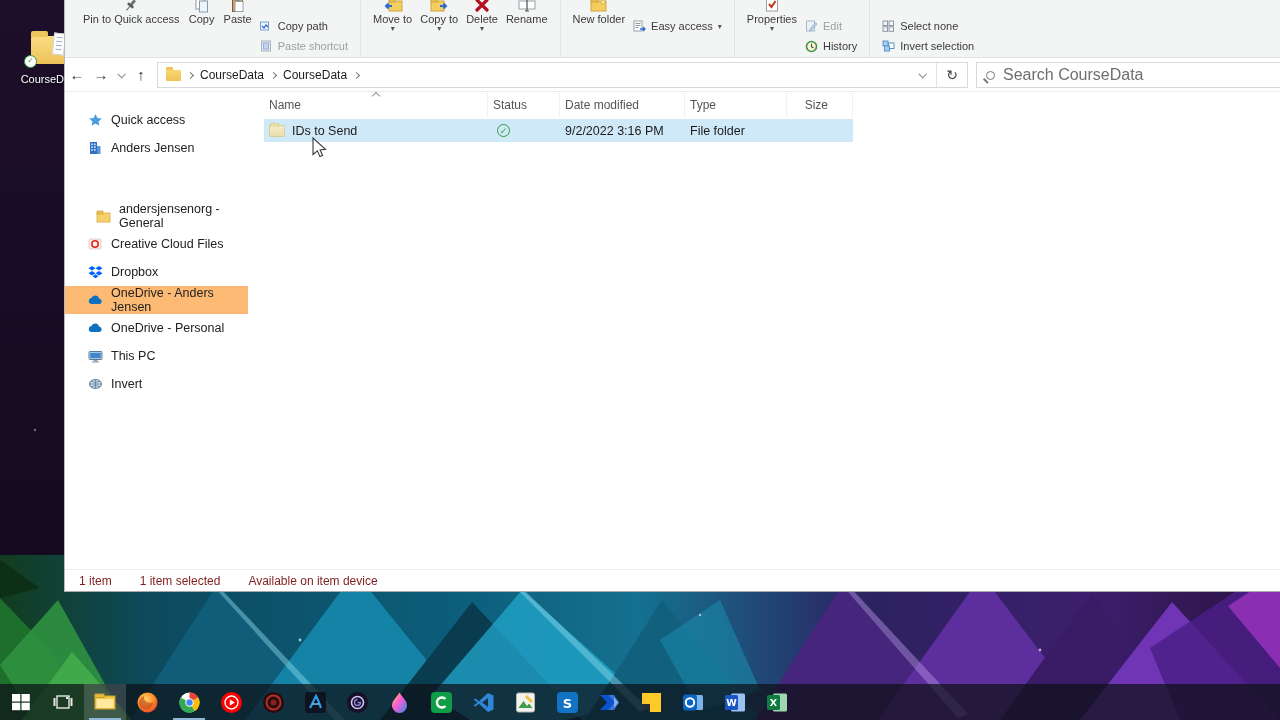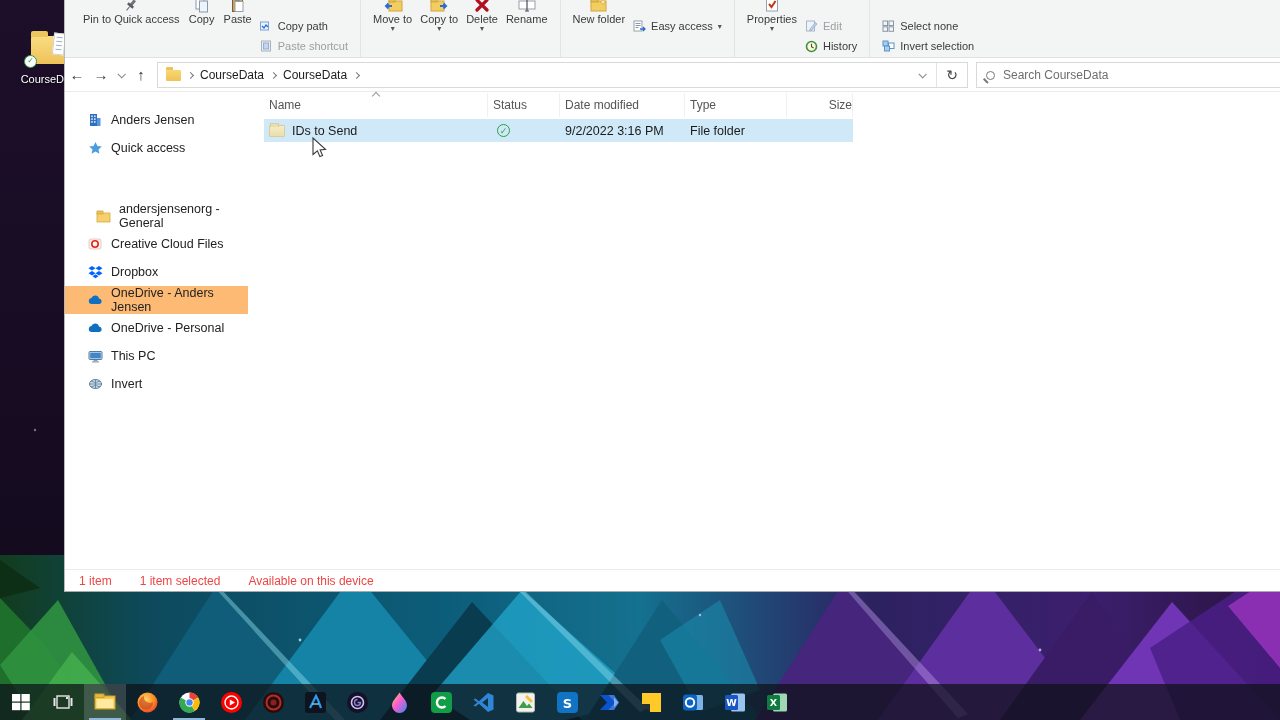--- a/index.html
+++ b/index.html
@@ -42,55 +42,55 @@
   .crumbs { flex:1; display:flex; align-items:center; gap:7px; padding-left:8px; font-size:12px; color:#1c1c1c; }
   .crumb-chev { width:5px; height:5px; border-right:1.3px solid #777; border-bottom:1.3px solid #777; transform:rotate(-45deg); }
   .mini-folder { position:relative; width:15px; height:11px; background:linear-gradient(#f8d873,#efc257); border-radius:1px; }
   .mini-folder::before { content:""; position:absolute; top:-3px; left:0; width:7px; height:3px; background:#efc257; border-radius:1px 1px 0 0; }
   .addr-sep { width:1px; height:100%; background:#e3e3e3; }
   .addr-dd { width:28px; height:100%; display:flex; align-items:center; justify-content:center; background:none; border:0; }
   .refresh-btn { width:30px; height:100%; display:flex; align-items:center; justify-content:center; font-size:14px; color:#444; background:none; border:0; }
   .search-box { position:absolute; left:911px; top:4px; width:310px; height:26px; border:1px solid #d9d9d9; background:#fff; display:flex; align-items:center; padding-left:9px; gap:8px; }
   .mag { position:relative; width:9px; height:9px; border:1.4px solid #777; border-radius:50%; flex:none; }
   .mag::after { content:""; position:absolute; left:-4px; top:8px; width:6px; height:1.5px; background:#777; transform:rotate(45deg); }
-  .search-box input { border:0; outline:none; font-size:12px; color:#333; width:220px; font-family:inherit; background:transparent; }
+  .search-box input { border:0; outline:none; font-size:16px; color:#333; width:220px; font-family:inherit; background:transparent; }
   .search-box input::placeholder { color:#6e6e6e; }
 
   
   .main { position:absolute; top:93px; left:0; right:0; bottom:22px; display:flex; }
   .sidebar { width:183px; padding-top:13px; flex:none; }
   .sb-item { display:flex; align-items:center; gap:8px; height:28px; padding-left:22px; font-size:12.5px; color:#222; cursor:default; }
   .sb-item.indent { padding-left:30px;margin-top:40px; }
   .sb-item.selected { background:#fdba74; }
   .sb-ic { width:16px; height:16px; flex:none; display:flex; align-items:center; justify-content:center; }
 
   .filepane { flex:1; position:relative; padding-left:16px; }
   .cols { display:flex; height:24px; align-items:center; font-size:12px; color:#555; }
   .colh { position:relative; height:100%; display:flex; align-items:center; padding-left:5px; border-right:1px solid #f0f0f0; }
   .colh.c-name { width:224px; }
   .colh.c-status { width:72px; }
   .colh.c-date { width:125px; }
   .colh.c-type { width:102px; }
-  .colh.c-size { width:66px; justify-content:flex-end; padding-right:0; }
+  .colh.c-size { width:66px; justify-content:flex-end; padding-right:24px; }
   .sortchev { position:absolute; top:0; left:50%; width:6px; height:6px; border-left:1.2px solid #999; border-top:1.2px solid #999; transform:translateX(-50%) rotate(45deg); }
 
   .frow { display:flex; align-items:center; height:23px; width:589px; margin-top:2px; background:#cfe9f9; font-size:12.5px; color:#1b1b1b; }
   .fcell { display:flex; align-items:center; height:100%; padding-left:5px; }
   .f-name { width:224px; gap:7px; }
   .f-status { width:72px; padding-left:9px; }
   .f-date { width:125px; }
   .f-type { width:102px; }
   .f-size { width:66px; }
   .row-folder { position:relative; width:16px; height:12px; background:linear-gradient(#f4eccb,#eadfa9); border:1px solid #d9cd9a; border-radius:1px; }
   .row-folder::before { content:""; position:absolute; top:-3px; left:0; width:7px; height:3px; background:#eadfa9; border:1px solid #d9cd9a; border-bottom:0; border-radius:1px 1px 0 0; }
   .sync-ok { width:13px; height:13px; border:1.4px solid #2e9e3e; border-radius:50%; color:#2e9e3e; font-size:9px; display:flex; align-items:center; justify-content:center; }
   .sync-ok::after { content:"✓"; }
 
   
-  .statusbar { position:absolute; left:0; right:0; bottom:0; height:22px; border-top:1px solid #ebebeb; display:flex; align-items:center; gap:28px; padding-left:14px; font-size:12px; color:#ef4444; background:#fff; }
+  .statusbar { position:absolute; left:0; right:0; bottom:0; height:22px; border-top:1px solid #ebebeb; display:flex; align-items:center; gap:28px; padding-left:14px; font-size:12px; color:#7f1d1d; background:#fff; }
 
   
   .taskbar { position:absolute; left:0; bottom:0; width:1280px; height:36px; background:rgba(14,16,24,0.72); z-index:3; display:flex; align-items:center; }
   .tslot { position:relative; width:42px; height:36px; display:flex; align-items:center; justify-content:center; }
   .tslot.active { background:rgba(255,255,255,0.16); }
   .tslot .runline { position:absolute; bottom:0; left:5px; right:5px; height:2.5px; background:#8fb8d8; }
   .tslot svg { display:block; }
 
   
   .cursor { position:absolute; left:312px; top:137px; z-index:6; }
@@ -362,42 +362,42 @@
         <span class="mag"></span>
         <input type="text" placeholder="Search CourseData" style="">
       </div>
     </div>
 
     <div class="main">
 
       <div class="sidebar">
         <div class="sb-item">
           <span class="sb-ic">
+              <svg width="15" height="15">
+                <path d="M7.5 1 l1.9 4 l4.4 .5 l-3.3 3 l.9 4.3 l-3.9 -2.2 l-3.9 2.2 l.9 -4.3 l-3.3 -3 l4.4 -.5 z" fill="#4a9de0"></path>
+              </svg>
+            </span>
+          <span>Quick access</span>
+        </div>
+        <div class="sb-item">
+          <span class="sb-ic">
               <svg width="14" height="14">
                 <rect x="2" y="1" width="7" height="12" fill="#2f6fc4"></rect>
                 <rect x="9" y="5" width="3.5" height="8" fill="#5a95dd"></rect>
                 <g fill="#dce9f8">
                   <rect x="3.2" y="2.5" width="1.6" height="1.6"></rect>
                   <rect x="6" y="2.5" width="1.6" height="1.6"></rect>
                   <rect x="3.2" y="5.3" width="1.6" height="1.6"></rect>
                   <rect x="6" y="5.3" width="1.6" height="1.6"></rect>
                   <rect x="3.2" y="8.1" width="1.6" height="1.6"></rect>
                   <rect x="6" y="8.1" width="1.6" height="1.6"></rect>
                 </g>
               </svg>
             </span>
           <span>Anders Jensen</span>
-        </div>
-        <div class="sb-item">
-          <span class="sb-ic">
-              <svg width="15" height="15">
-                <path d="M7.5 1 l1.9 4 l4.4 .5 l-3.3 3 l.9 4.3 l-3.9 -2.2 l-3.9 2.2 l.9 -4.3 l-3.3 -3 l4.4 -.5 z" fill="#4a9de0"></path>
-              </svg>
-            </span>
-          <span>Quick access</span>
         </div>
         <div class="sb-item indent">
           <span class="sb-ic">
               <svg width="15" height="13">
                 <rect x="1" y="3" width="13" height="9" fill="#f6d06a" stroke="#d4ab45" stroke-width="0.8"></rect>
                 <rect x="1" y="1" width="6" height="3" fill="#eabf55" stroke="#d4ab45" stroke-width="0.8"></rect>
               </svg>
             </span>
           <span>andersjensenorg - General</span>
         </div>
@@ -493,21 +493,21 @@
           <div class="fcell f-date">9/2/2022 3:16 PM</div>
           <div class="fcell f-type">File folder</div>
           <div class="fcell f-size"></div>
         </div>
       </div>
     </div>
 
     <div class="statusbar">
       <span>1 item</span>
       <span>1 item selected</span>
-      <span>Available on this device</span>
+      <span>Available on item device</span>
     </div>
   </div>
 
   <div class="taskbar">
     <div class="tslot">
       <svg width="22" height="22">
           <g fill="#fff">
             <rect x="2" y="3" width="8.3" height="7.5"></rect>
             <rect x="11.5" y="3" width="8.3" height="7.5"></rect>
             <rect x="2" y="11.7" width="8.3" height="7.5"></rect>

